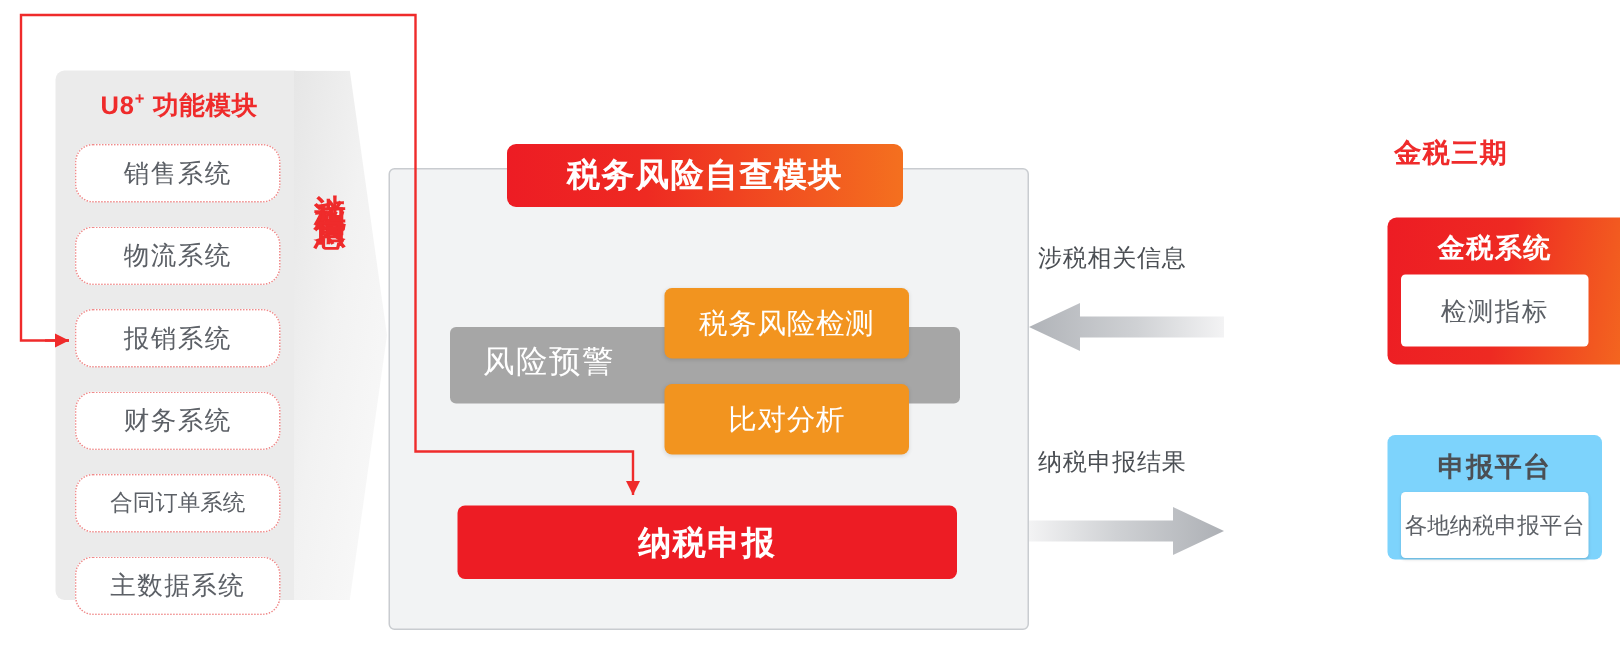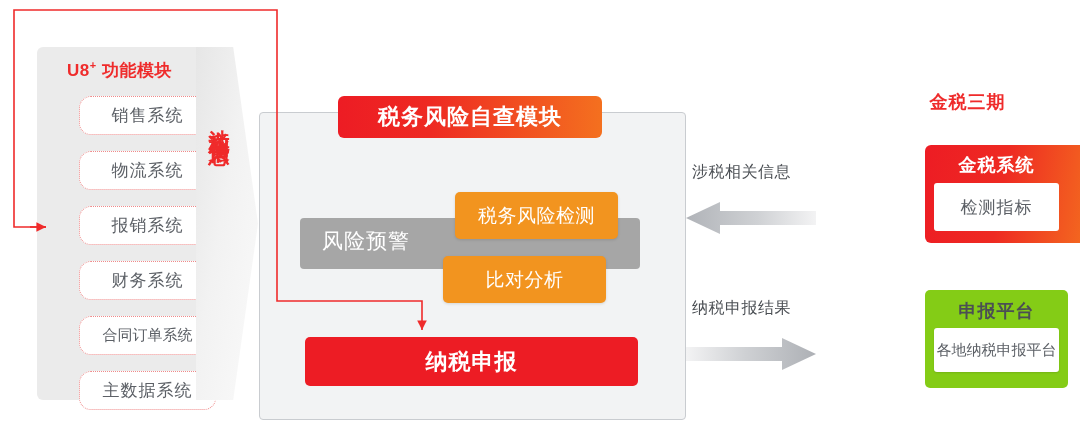--- a/index.html
+++ b/index.html
@@ -51,21 +51,20 @@
     background: #ffffff;
     border: 1.5px dotted #f08a8a;
     border-radius: 12px;
     box-sizing: border-box;
     color: #5c6066;
     font-size: 17px;
     display: flex;
     align-items: center;
     justify-content: center;
     letter-spacing: 1px;
-    margin-left: 29px;
   }
   .module-box.small { font-size: 15px; letter-spacing: 0px; text-align: right; }
 
   
   #chevron {
     position: absolute;
     left: 196px;
     top: 47px;
     width: 62px;
     height: 353px;
@@ -143,21 +142,21 @@
     background: #f2941f;
     border-radius: 5px;
     color: #ffffff;
     font-size: 19px;
     display: flex;
     align-items: center;
     justify-content: center;
     letter-spacing: 0.5px;
     box-shadow: 0 1px 3px rgba(0,0,0,0.12);
   }
-  #orange-box-1 { top: 192px; margin-left: 12px; }
+  #orange-box-1 { top: 192px; }
   #orange-box-2 { top: 256px; }
   #red-declare {
     position: absolute;
     left: 305px;
     top: 337px;
     width: 333px;
     height: 49px;
     background: #ed1c24;
     border-radius: 5px;
     color: #ffffff;
@@ -225,22 +224,22 @@
     display: flex;
     align-items: center;
     justify-content: center;
     letter-spacing: 1px;
   }
   #platform-card {
     position: absolute;
     left: 925px;
     top: 290px;
     width: 143px;
-    height: 98px;
-    background: #84cc16;
+    height: 83px;
+    background: #7dd3fc;
     border-radius: 5px;
   }
   #platform-card-title {
     position: absolute;
     left: 0;
     top: 9px;
     width: 143px;
     text-align: center;
     color: #4b4f54;
     font-weight: bold;

